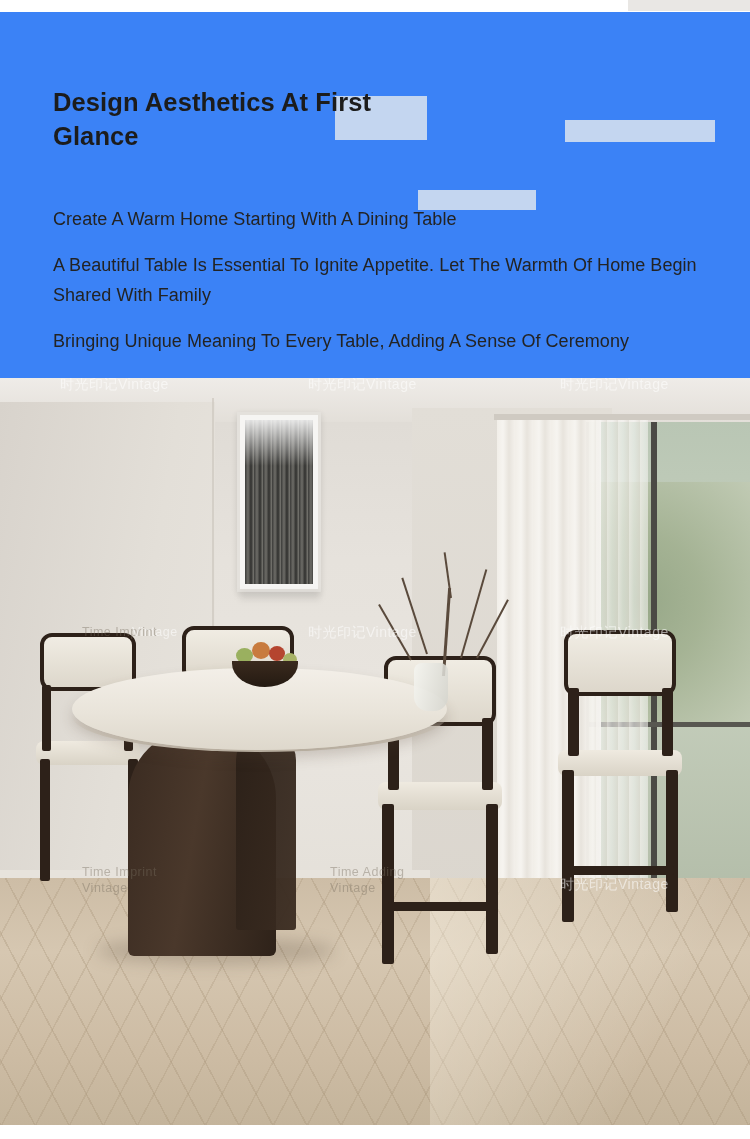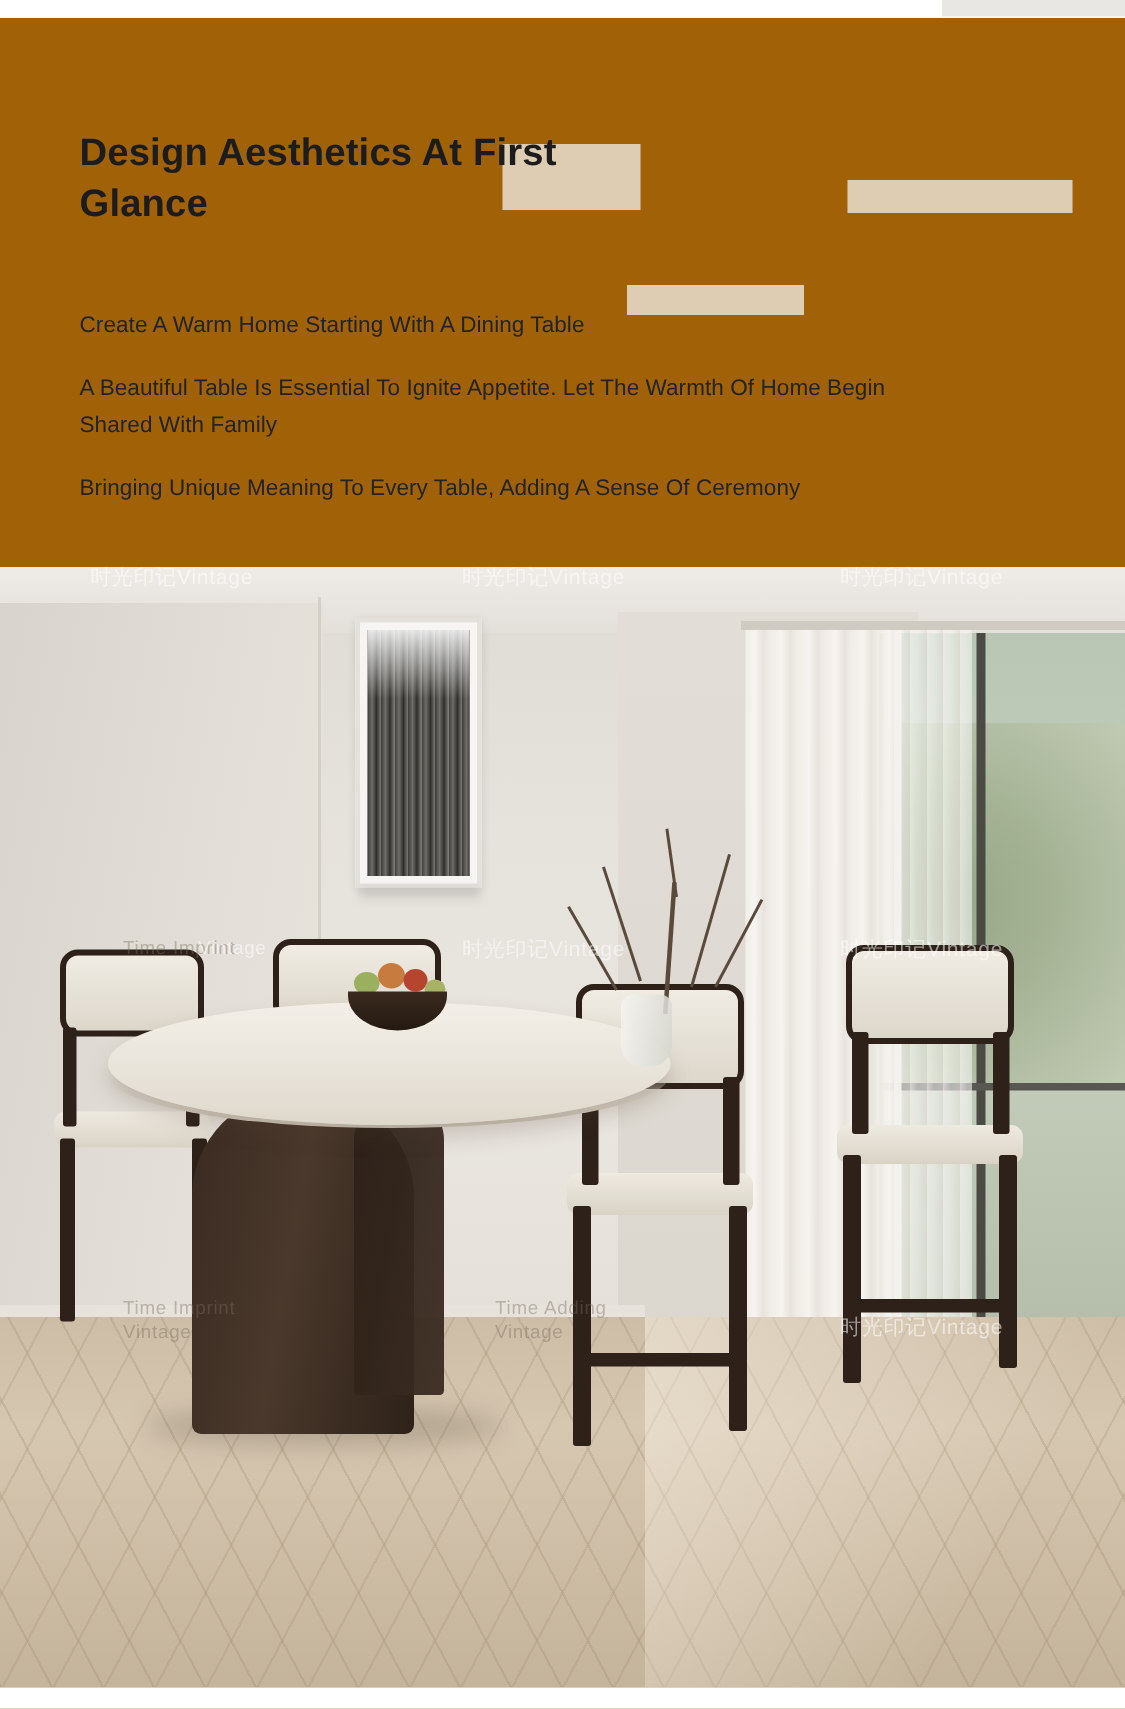--- a/index.html
+++ b/index.html
@@ -7,21 +7,21 @@
     width: 750px;
     height: 1139px;
     background: #ffffff;
     font-family: "Liberation Sans", sans-serif;
     overflow: hidden;
   }
   .page {
     position: relative;
     width: 750px;
     height: 1139px;
-    background: #a16207;
+    background: #3b82f6;
     overflow: hidden;
   }
 
   
   .top-strip {
     position: absolute;
     top: 0; left: 0;
     width: 750px;
     height: 12px;
     background: #ffffff;
@@ -46,21 +46,21 @@
     font-weight: 700;
     color: #1c1c1c;
     line-height: 1.33;
     letter-spacing: 0.1px;
     max-width: 330px;
   }
   .sub-list {
     margin-top: 52px;
   }
   .sub-line {
-    font-size: 15px;
+    font-size: 18px;
     color: #232323;
     line-height: 1.45;
     font-weight: 400;
     letter-spacing: 0.05px;
   }
   .sub-line.gap-a { margin-top: 20px; }
   .sub-line.gap-b { margin-top: 4px; }
   .sub-line.gap-c { margin-top: 20px; }
 
   

